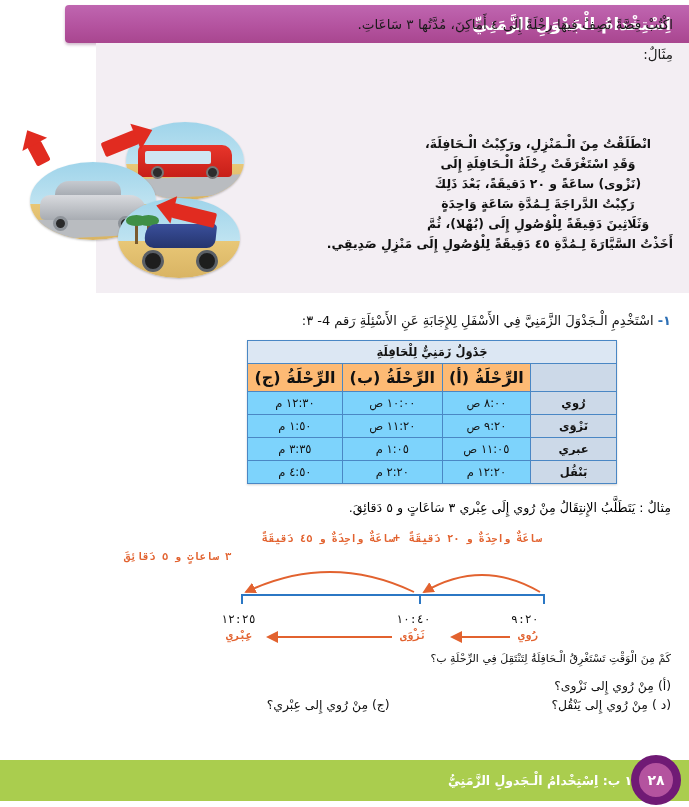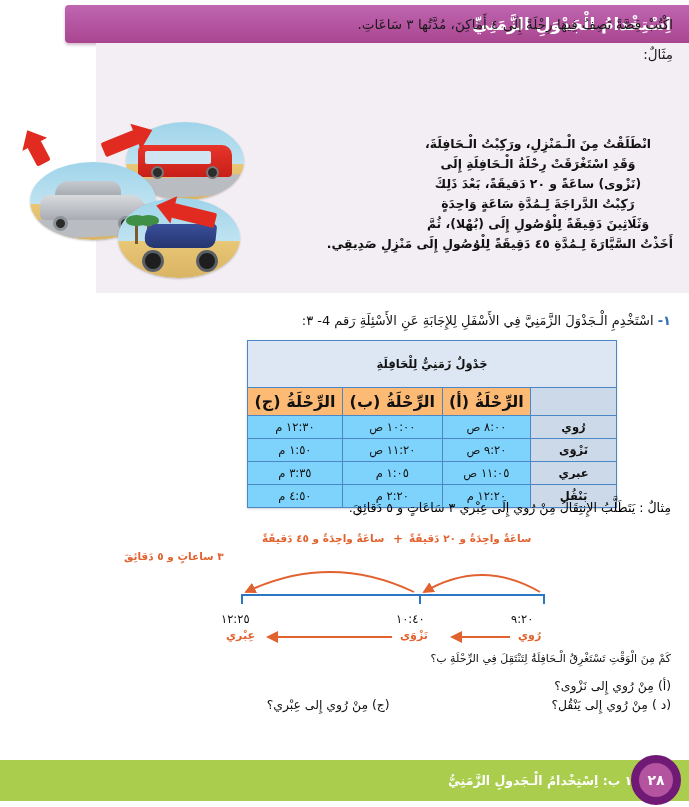--- a/index.html
+++ b/index.html
@@ -274,21 +274,21 @@
     border: 1px solid #4a87c4;
     text-align: center;
     padding: 4px 2px;
     height: 21px;
     color: #111;
   }
   .sched-table .tbl-title {
     background: #dce7f3;
     font-weight: bold;
     font-size: 11.5px;
-    padding: 16px;
+    padding: 4px;
   }
   .sched-table thead .colhead {
     background: #fdba74;
     font-weight: bold;
     font-size: 16px;
   }
   .sched-table .rowhead {
     background: #ccd9e8;
     font-weight: bold;
     width: 86px;
@@ -307,20 +307,21 @@
     white-space: nowrap;
   }
 
   
   .numline {
     position: absolute;
     top: 532px;
     left: 0;
     width: 689px;
     height: 110px;
+    font-family: Liberation Mono, monospace;
   }
   .nl-arc-label {
     position: absolute;
     top: 0;
     font-size: 10.5px;
     color: #e2622f;
     white-space: nowrap;
     font-weight: bold;
   }
   .nl-label-left  { left: 262px; }

